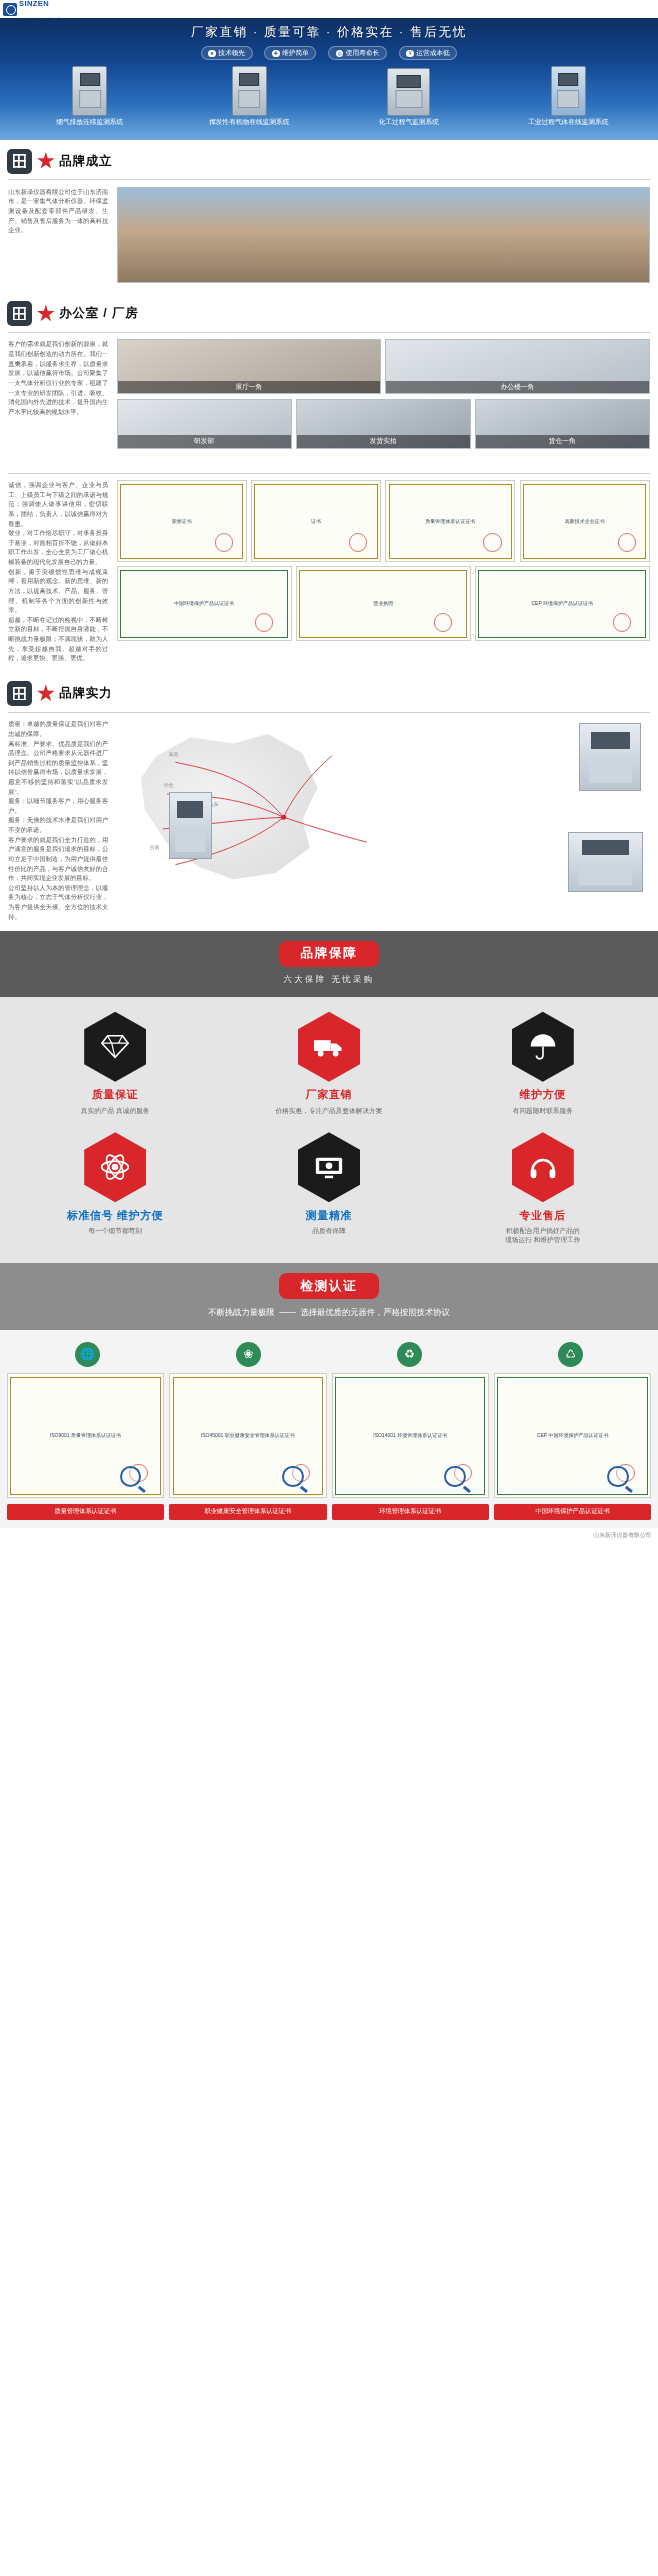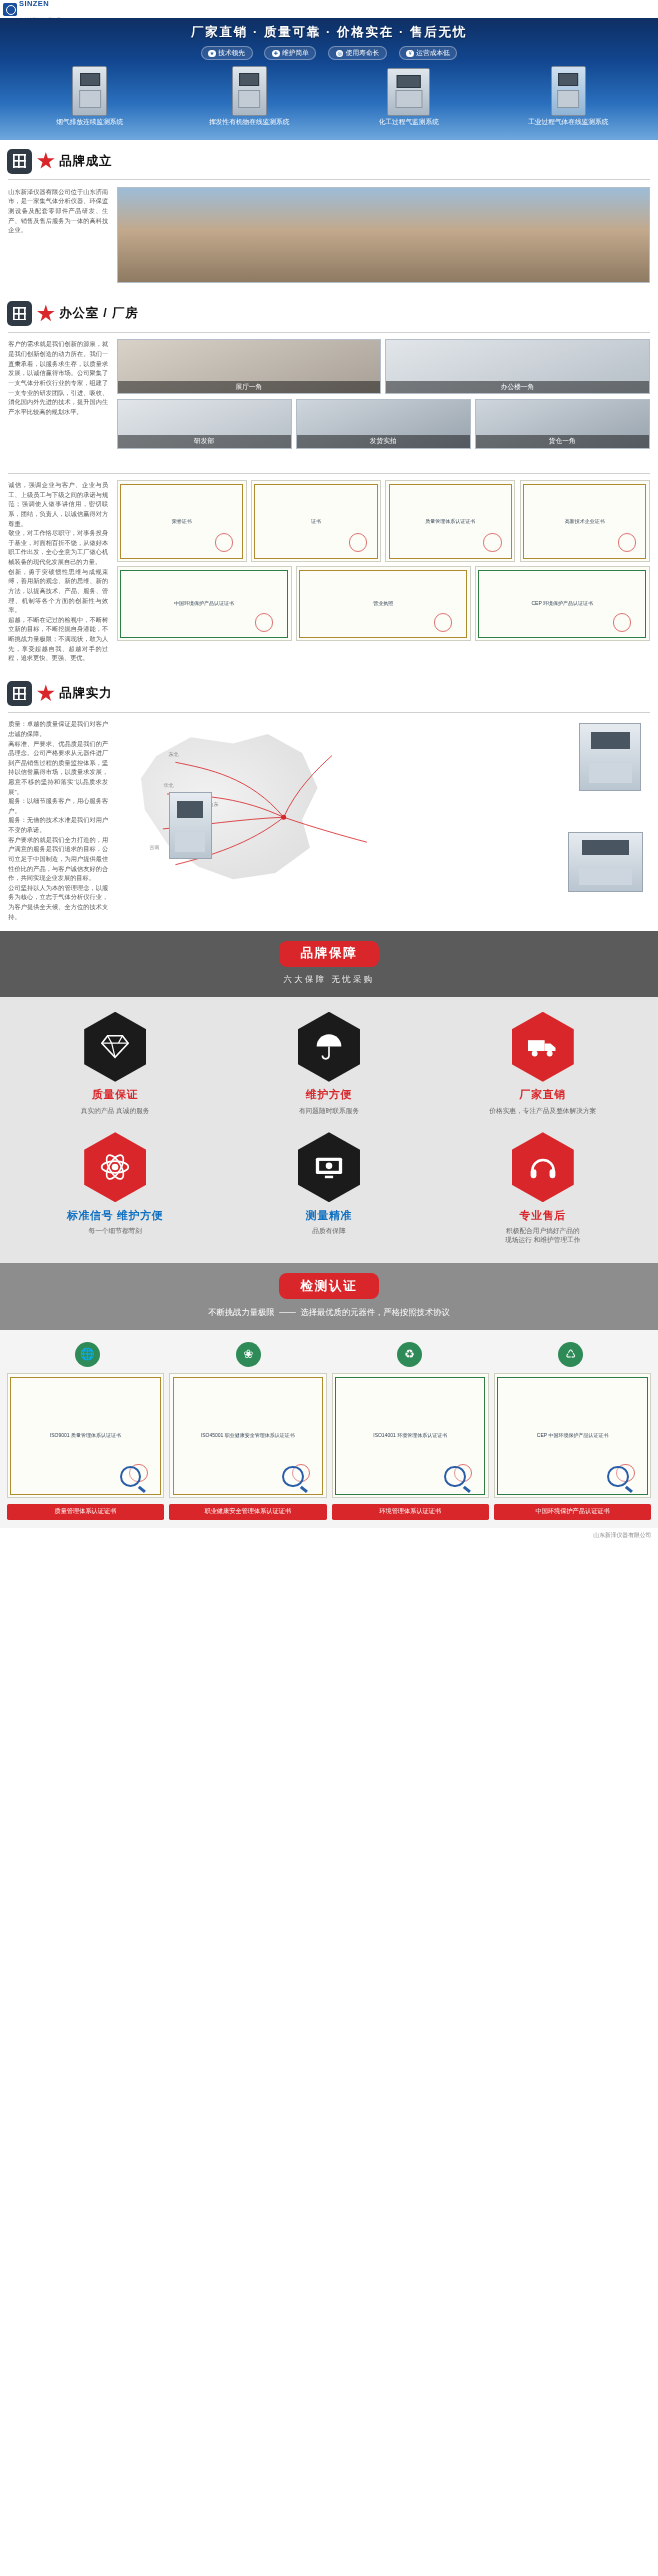--- a/index.html
+++ b/index.html
@@ -37,21 +37,21 @@
   .hero {
     position: relative;
     height: 122px;
     background: linear-gradient(180deg,#0e2f63 0%, #12468f 35%, #2a6fbd 70%, #6ea8dd 100%);
     overflow: hidden;
   }
   .hero-title {
     text-align: center;
     color: #ffffff;
     font-size: 12.5px;
-    font-weight: bold;
+    font-weight: normal;
     letter-spacing: 1.7px;
     padding-top: 5.8px;
     text-shadow: 0 0.8px 1.7px rgba(0,0,0,.4);
   }
   .hero-badges {
     display: flex; justify-content: center; gap: 11.7px; margin-top: 5px;
   }
   .hero-badge {
     display: flex; align-items: center; gap: 2.5px;
     color: #ffffff; font-size: 6.7px;
@@ -489,40 +489,40 @@
         <div class="hex black">
           <svg width="28" height="25" viewBox="0 0 34 30">
               <polygon points="8,2 26,2 33,11 17,28 1,11" fill="none" stroke="#fff" stroke-width="2"></polygon>
               <path d="M1,11 H33 M8,2 L13,11 L17,28 M26,2 L21,11" stroke="#fff" stroke-width="1.5" fill="none"></path>
             </svg>
         </div>
         <div class="six-title">质量保证</div>
         <div class="six-desc">真实的产品 真诚的服务</div>
       </div>
       <div class="six-item">
-        <div class="hex black">
-          <svg width="28" height="27" viewBox="0 0 34 32">
-              <path d="M2,16 A15,15 0 0,1 32,16 Z" fill="#fff"></path>
-              <path d="M17,16 v11 a4,4 0 0,1 -8,0" stroke="#fff" stroke-width="2" fill="none"></path>
-            </svg>
-        </div>
-        <div class="six-title">维护方便</div>
-        <div class="six-desc">有问题随时联系服务</div>
-      </div>
-      <div class="six-item">
         <div class="hex red">
           <svg width="32" height="21.7" viewBox="0 0 38 26">
               <rect x="1" y="5" width="20" height="13" fill="#fff"></rect>
               <path d="M21,9 h7 l6,5 v4 h-13z" fill="#fff"></path>
               <circle cx="9" cy="21" r="3.5" fill="#fff"></circle>
               <circle cx="27" cy="21" r="3.5" fill="#fff"></circle>
             </svg>
         </div>
         <div class="six-title">厂家直销</div>
         <div class="six-desc">价格实惠，专注产品及整体解决方案</div>
+      </div>
+      <div class="six-item">
+        <div class="hex black">
+          <svg width="28" height="27" viewBox="0 0 34 32">
+              <path d="M2,16 A15,15 0 0,1 32,16 Z" fill="#fff"></path>
+              <path d="M17,16 v11 a4,4 0 0,1 -8,0" stroke="#fff" stroke-width="2" fill="none"></path>
+            </svg>
+        </div>
+        <div class="six-title">维护方便</div>
+        <div class="six-desc">有问题随时联系服务</div>
       </div>
     </div>
     <div class="six-row">
       <div class="six-item">
         <div class="hex red">
           <svg width="30" height="30" viewBox="0 0 36 36">
               <circle cx="18" cy="18" r="4" fill="#fff"></circle>
               <ellipse cx="18" cy="18" rx="16" ry="7" stroke="#fff" stroke-width="2" fill="none"></ellipse>
               <ellipse cx="18" cy="18" rx="16" ry="7" stroke="#fff" stroke-width="2" fill="none" transform="rotate(60 18 18)"></ellipse>
               <ellipse cx="18" cy="18" rx="16" ry="7" stroke="#fff" stroke-width="2" fill="none" transform="rotate(120 18 18)"></ellipse>

